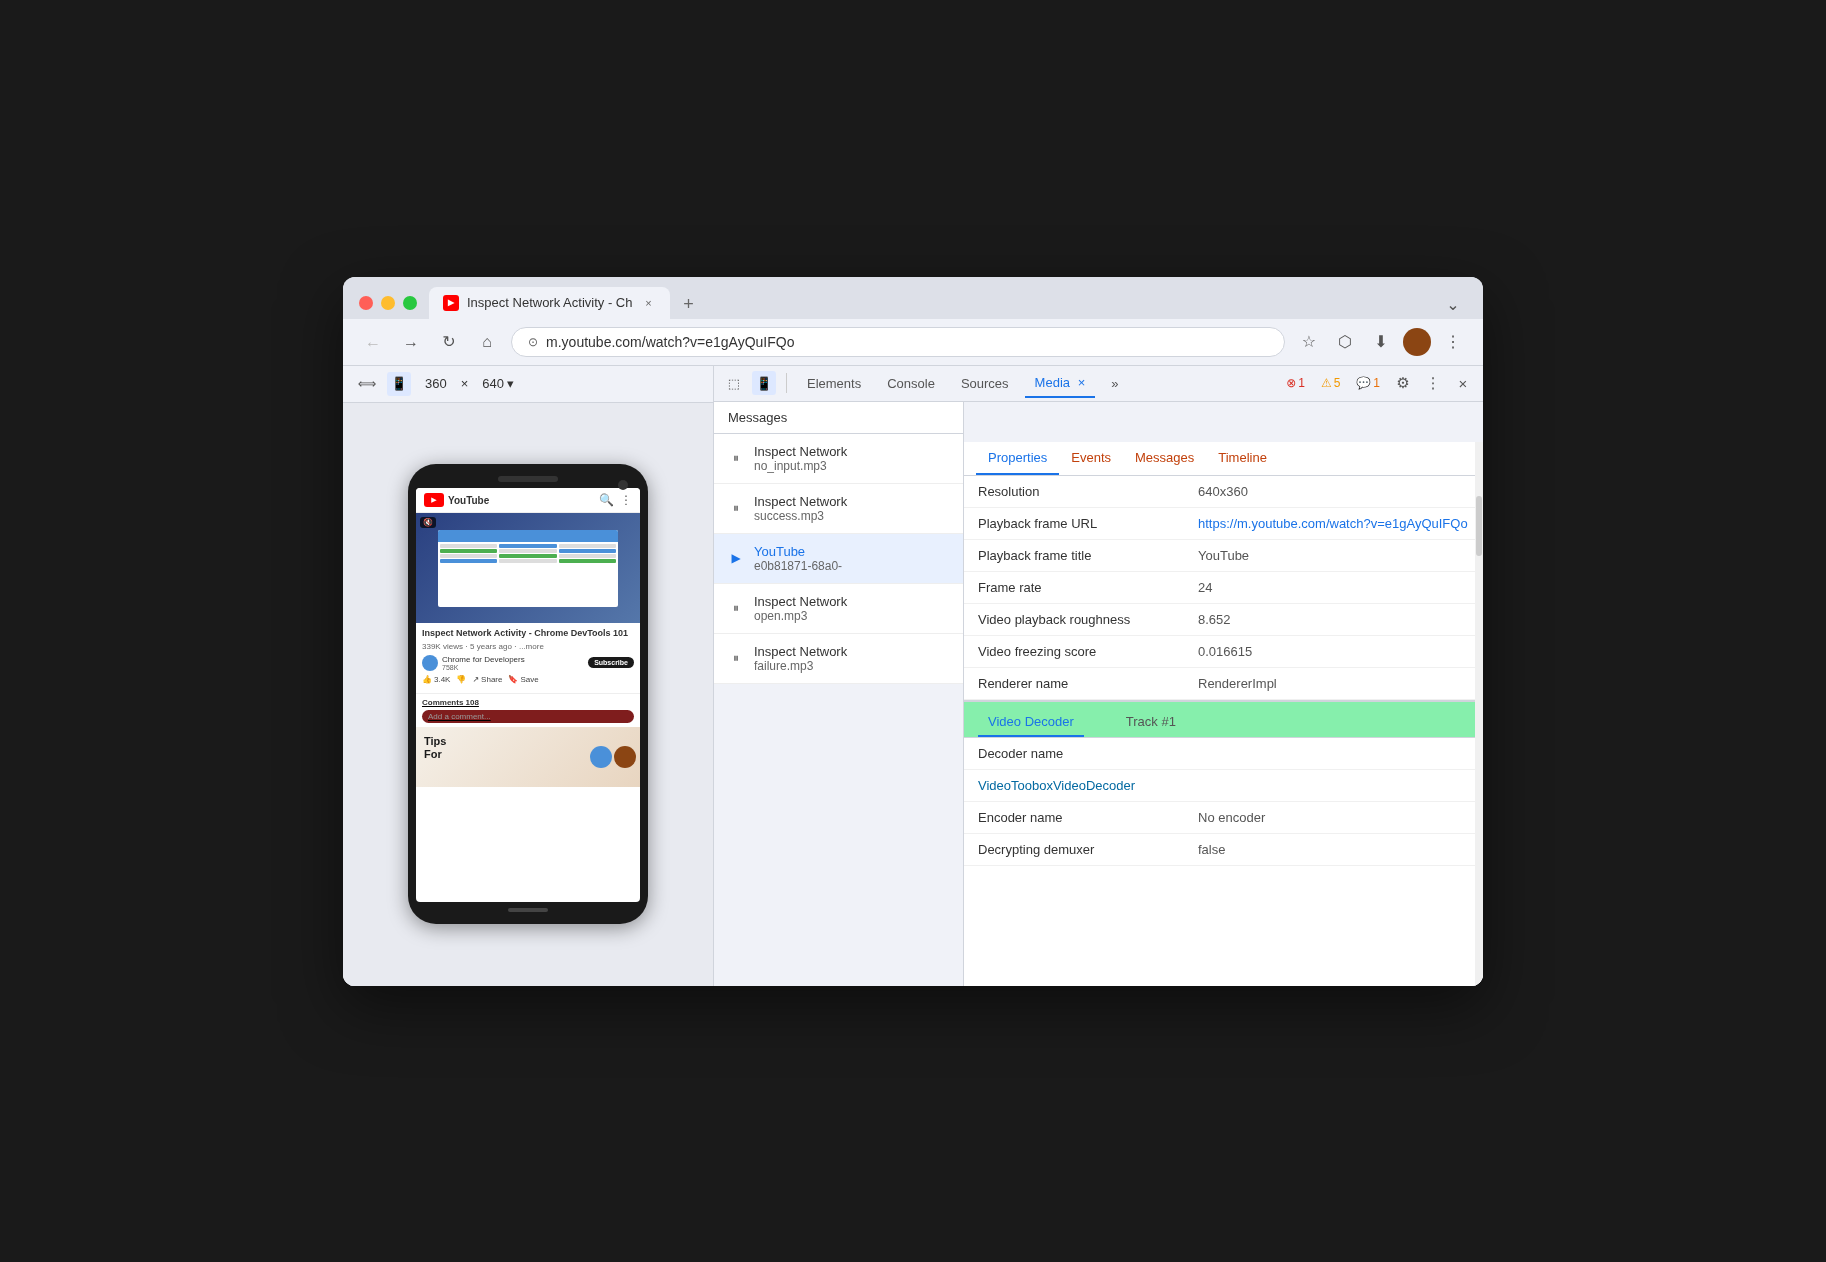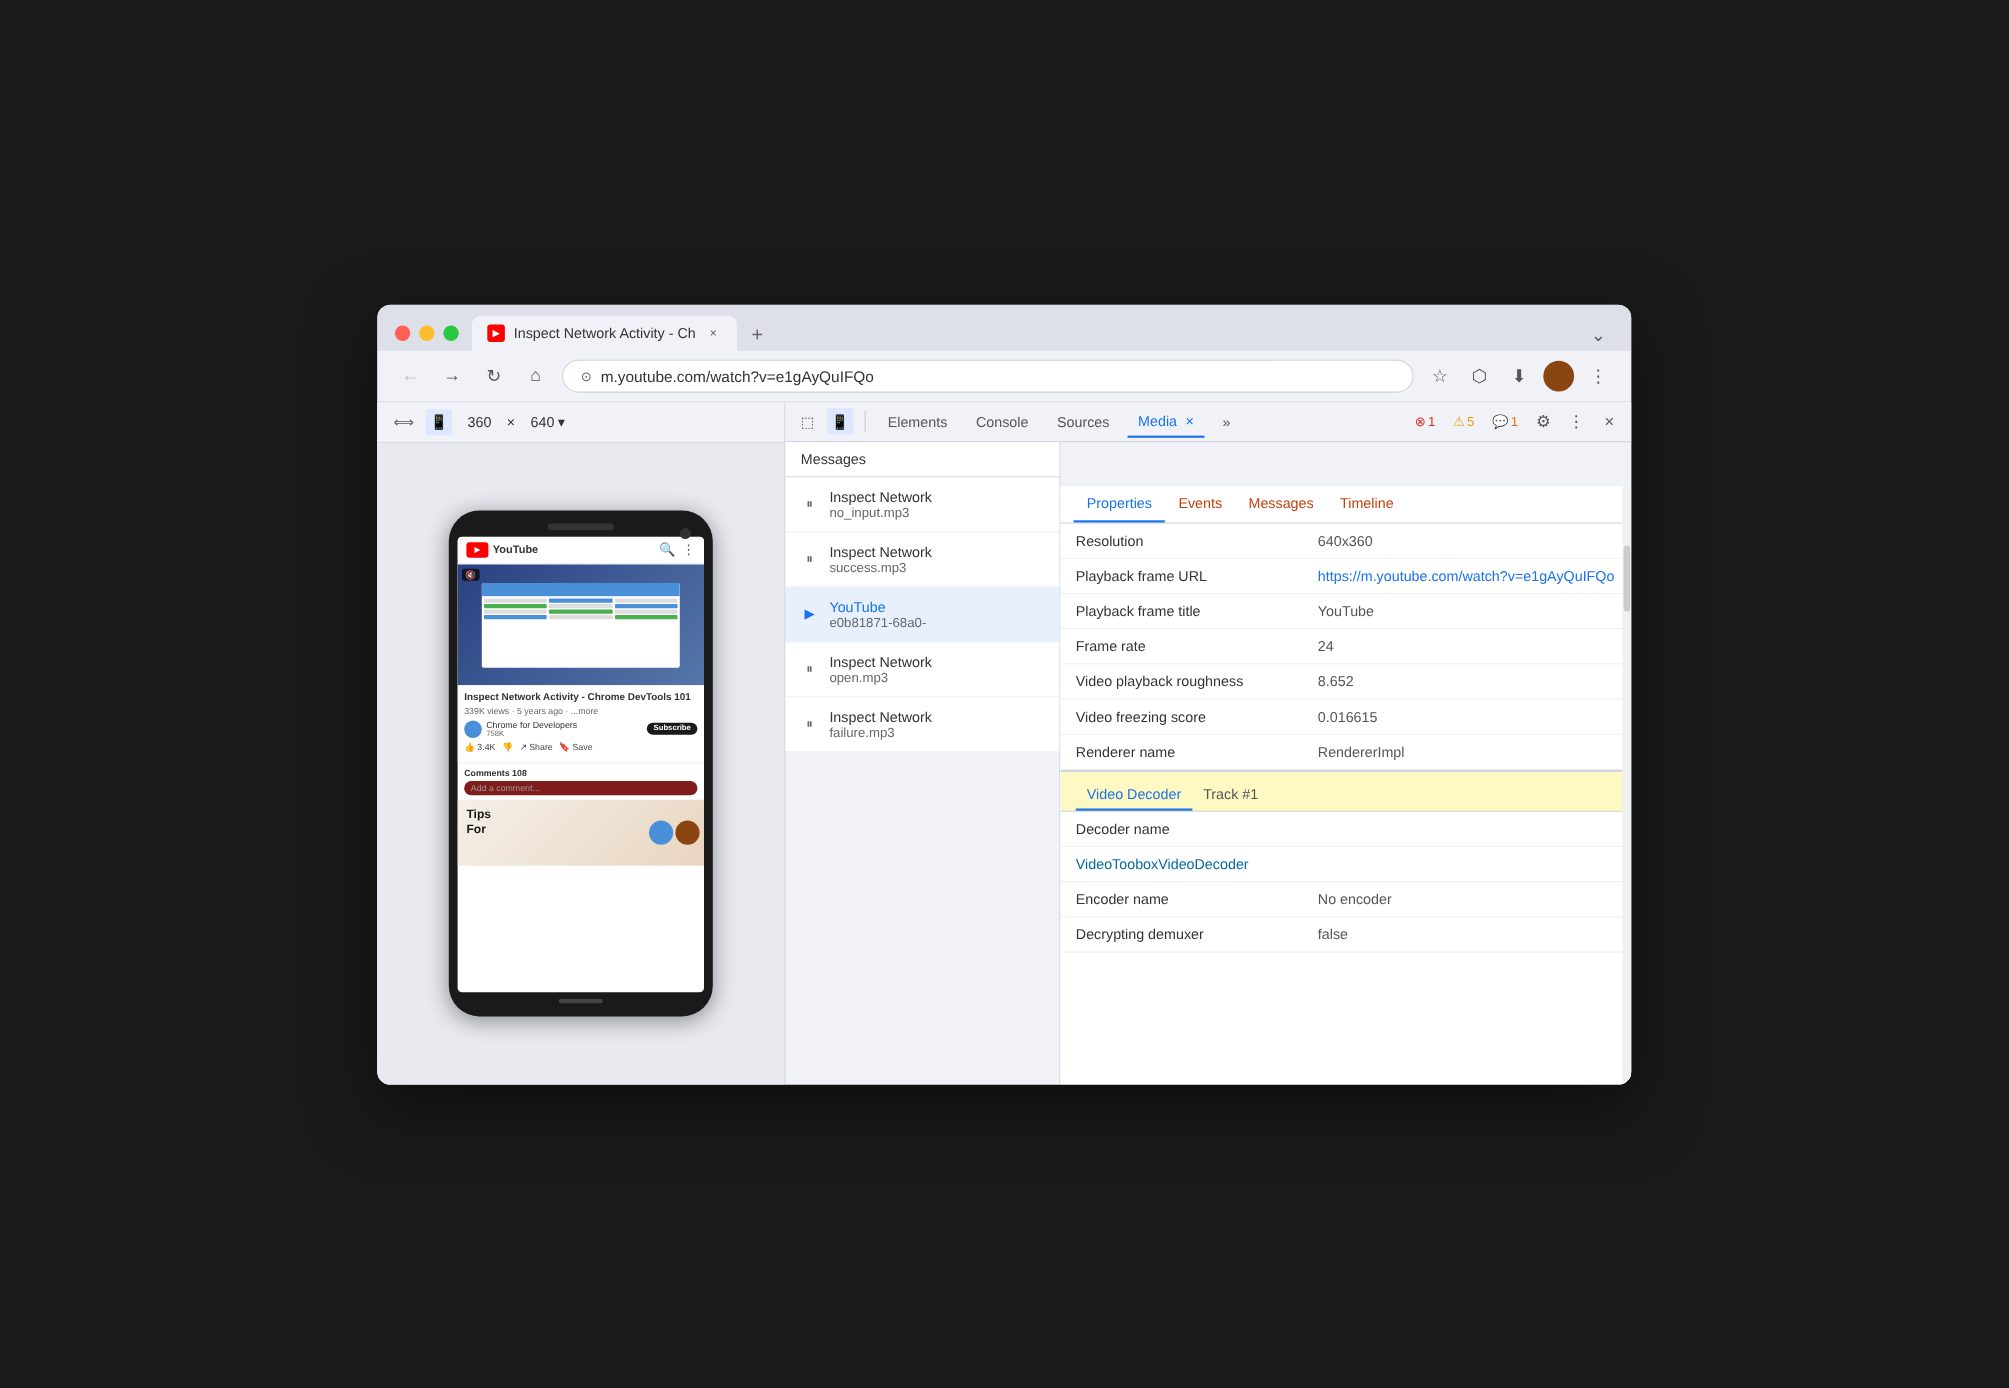--- a/index.html
+++ b/index.html
@@ -397,20 +397,21 @@
     .action-item {
       display: flex;
       align-items: center;
       gap: 2px;
       font-size: 8px;
       color: #444;
     }
     .comments-section {
       padding: 4px 6px;
       border-top: 1px solid #eee;
+      text-decoration: underline;
     }
     .comments-title {
       font-size: 8px;
       color: #333;
       font-weight: bold;
       margin-bottom: 3px;
     }
     .comment-input {
       width: 100%;
       background: #7f1d1d;
@@ -603,21 +604,22 @@
     }
     .prop-value.link { color: #1a73e8; text-decoration: none; white-space: nowrap; overflow: hidden; text-overflow: ellipsis; }
     
     .decoder-section {
       border-top: 2px solid #d0d4dc;
     }
     .decoder-tabs {
       display: flex;
       padding: 6px 14px 0;
       border-bottom: 1px solid #d0d4dc;
-      background: #fef9c3;
+      background: #86efac;
+      gap: 32px;
     }
     .decoder-tab {
       padding: 6px 10px;
       font-size: 13px;
       cursor: pointer;
       color: #555;
     }
     .decoder-tab.active {
       color: #1a73e8;
       border-bottom: 2px solid #1a73e8;

